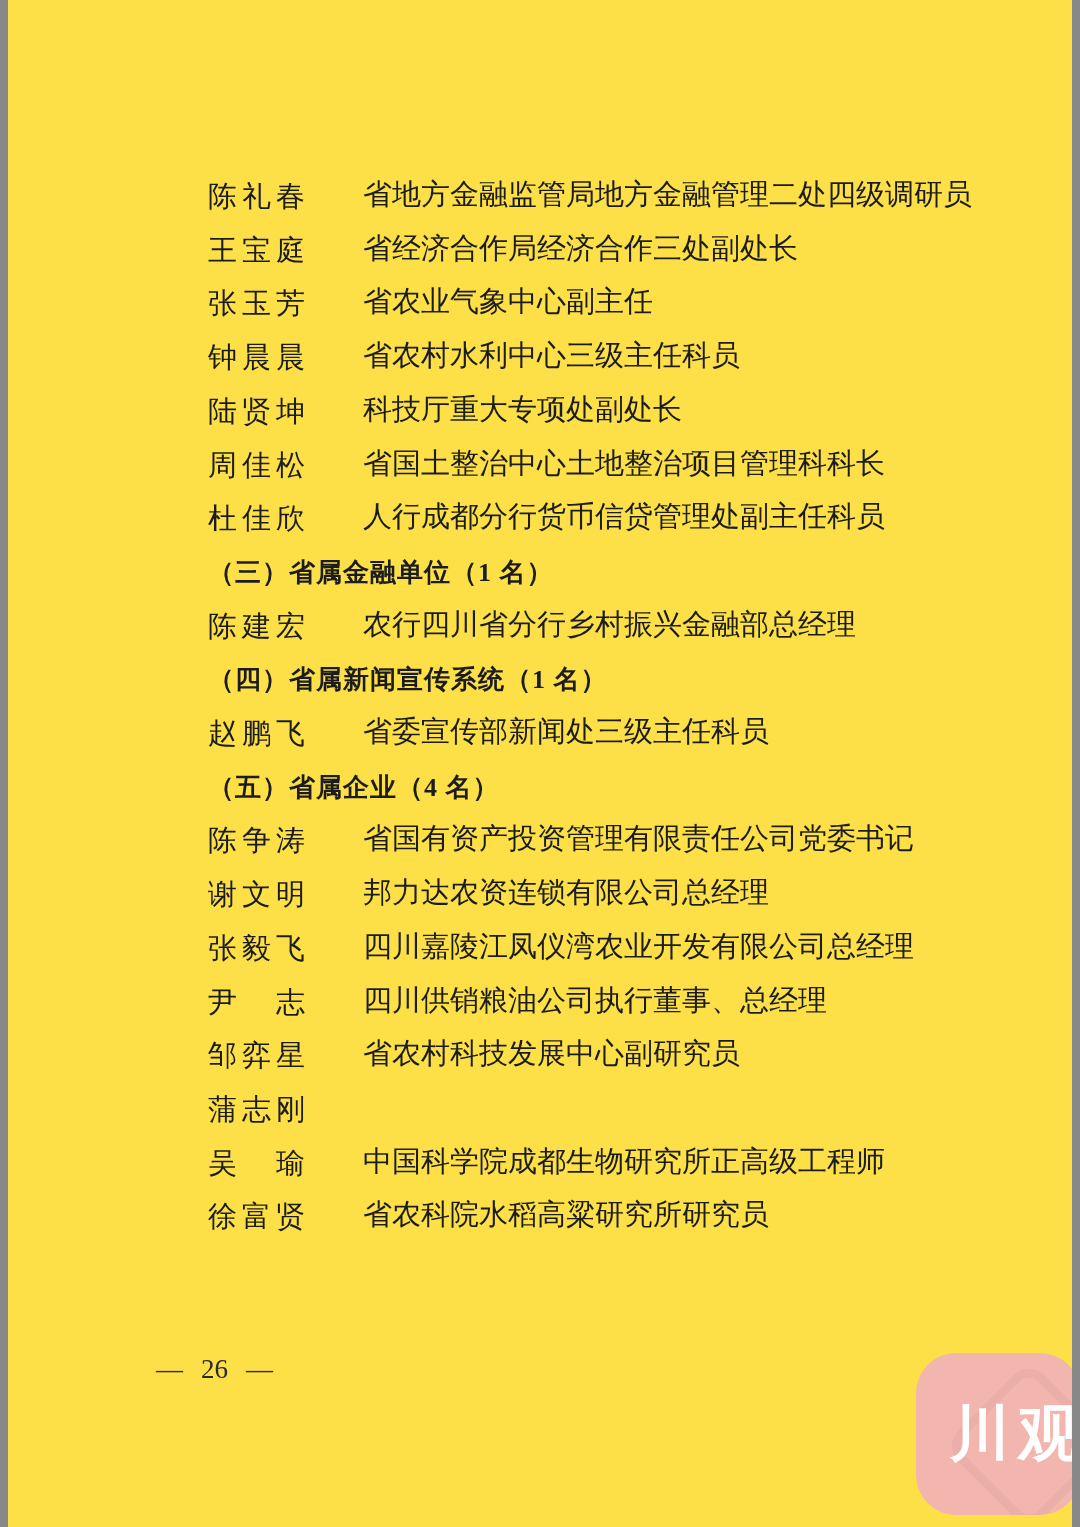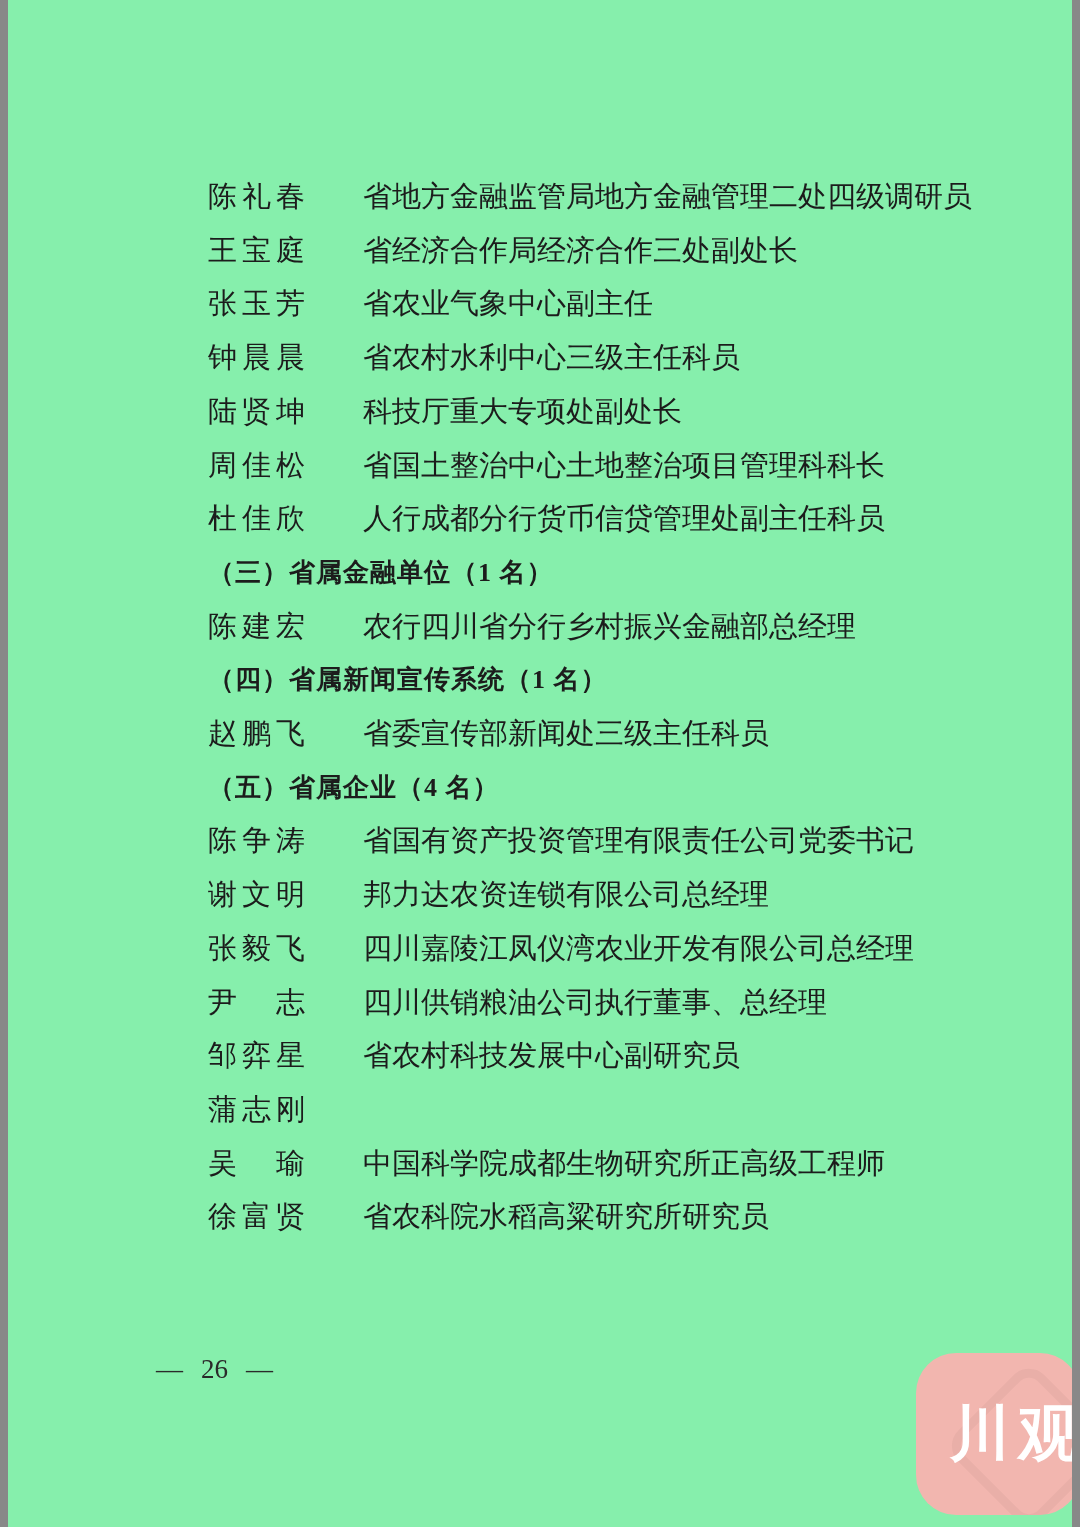--- a/index.html
+++ b/index.html
@@ -5,21 +5,21 @@
   html, body { margin: 0; padding: 0; }
   body {
     background: #888;
     font-family: "Liberation Serif", serif;
   }
   .page {
     position: relative;
     width: 1064px;
     height: 1527px;
     margin: 0 auto;
-    background: #86efac;
+    background: #fde047;
     overflow: hidden;
     color: #1c1c1c;
   }
   .content {
     position: absolute;
     left: 200px;
     top: 170px;
     width: 760px;
   }
   .row {
@@ -28,21 +28,21 @@
     line-height: 53.7px;
     font-size: 29px;
   }
   .row .name {
     width: 155px;
     flex-shrink: 0;
     letter-spacing: 5px;
     white-space: nowrap;
   }
   .row .desc { letter-spacing: 0px; }
-  .desc-line { display: block; white-space: nowrap; }
+  .desc-line { display: block; white-space: nowrap; font-family: Liberation Mono, monospace; }
   .heading-row {
     line-height: 53.7px;
     font-size: 26px;
     font-weight: bold;
     letter-spacing: 1px;
     white-space: nowrap;
   }
   .page-number {
     position: absolute;
     left: 148px;

